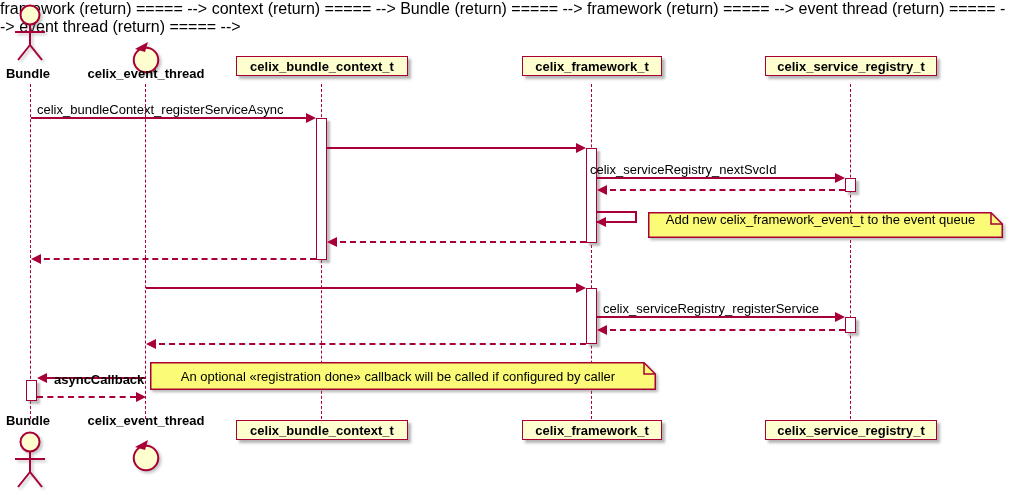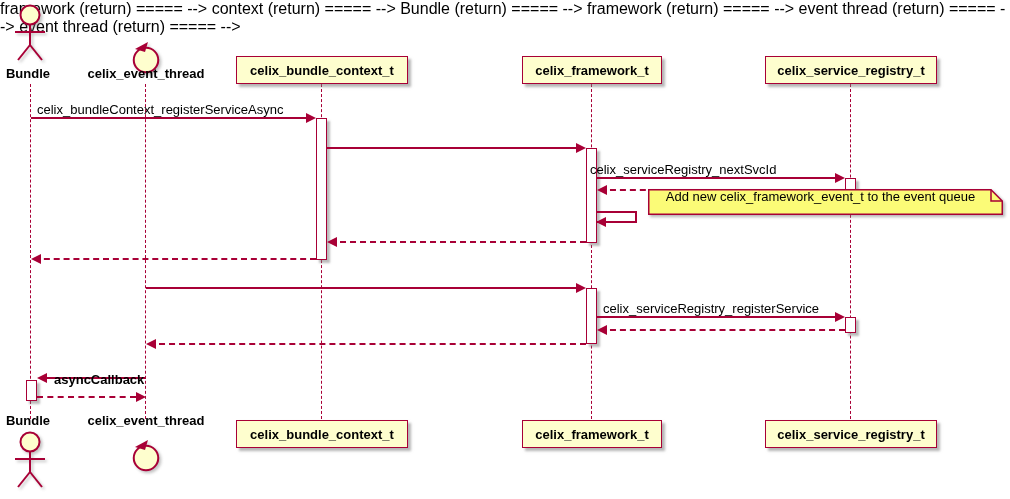--- a/index.html
+++ b/index.html
@@ -4,21 +4,21 @@
 <style>
   * { margin:0; padding:0; box-sizing:border-box; }
   html,body { background:#ffffff; }
   body { font-family:"Liberation Sans","DejaVu Sans",sans-serif; }
   #canvas { position:relative; width:1010px; height:499px; background:#ffffff; overflow:hidden; }
 
   
   .ll { position:absolute; width:0; top:84px; height:335px; border-left:1.5px dashed #A80036; z-index:1; }
 
   
-  .pbox { position:absolute; height:28px; background:#FEFECE; border:1.5px solid #A80036;
+  .pbox { position:absolute; height:20px; background:#FEFECE; border:1.5px solid #A80036;
           box-shadow:2.5px 2.5px 2.5px rgba(120,120,120,.55);
           display:flex; align-items:center; justify-content:center;
           font-size:13px; font-weight:bold; color:#000; z-index:3; white-space:nowrap; }
 
   
   .plabel { position:absolute; font-size:13px; font-weight:bold; color:#000;
             text-align:center; white-space:nowrap; z-index:3; }
 
   
   .act { position:absolute; width:11px; background:#ffffff; border:1.5px solid #A80036;
@@ -111,21 +111,21 @@
 
    framework (return) ===== --&gt;
   <div class="ld" style="left:600px;top:189px;width:245px;"></div>
   <div class="al" style="left:597px;top:185px;"></div>
 
   
   <div class="self" style="left:597px;top:211px;width:40px;height:12px;"></div>
   <div class="al" style="left:596px;top:217px;"></div>
 
   
-  <div class="note" style="left:648px;top:189px;width:355px;height:14px;">
+  <div class="note" style="left:648px;top:212px;width:355px;height:14px;">
     <svg width="355" height="26" viewBox="0 0 355 26">
       <path d="M0.75,0.75 L343,0.75 L354.25,12 L354.25,25.25 L0.75,25.25 Z" fill="#FBFB77" stroke="#A80036" stroke-width="1.5"></path>
       <path d="M343,0.75 L343,12 L354.25,12" fill="none" stroke="#A80036" stroke-width="1.5"></path>
     </svg>
     <div class="ntext">Add new celix_framework_event_t to the event queue</div>
   </div>
 
    context (return) ===== --&gt;
   <div class="ld" style="left:330px;top:241px;width:256px;"></div>
   <div class="al" style="left:327px;top:237px;"></div>
@@ -150,20 +150,27 @@
    event thread (return) ===== --&gt;
   <div class="ld" style="left:149px;top:343px;width:437px;"></div>
   <div class="al" style="left:146px;top:339px;"></div>
 
   
   <div class="ml" style="left:54px;top:372px;font-weight:bold;">asyncCallback</div>
   <div class="ls" style="left:47px;top:377px;width:99px;"></div>
   <div class="al" style="left:37px;top:373px;"></div>
 
   
+  <div class="note" style="left:150px;top:362px;width:506px;height:28px;">
+    <svg width="506" height="28" viewBox="0 0 506 28">
+      <path d="M0.75,0.75 L494,0.75 L505.25,12 L505.25,27.25 L0.75,27.25 Z" fill="#FBFB77" stroke="#A80036" stroke-width="1.5"></path>
+      <path d="M494,0.75 L494,12 L505.25,12" fill="none" stroke="#A80036" stroke-width="1.5"></path>
+    </svg>
+    <div class="ntext">An optional «registration done» callback will be called if configured by caller</div>
+  </div>
 
    event thread (return) ===== --&gt;
   <div class="ld" style="left:37px;top:396px;width:99px;"></div>
   <div class="ar" style="left:136px;top:392px;"></div>
 
   
   <div class="plabel" style="left:-12px;top:413px;width:80px;">Bundle</div>
   <svg class="icon-svg" style="left:8px;top:431px;" width="44" height="60" viewBox="0 0 44 60">
     <circle cx="22" cy="11" r="9.5" fill="#FEFECE" stroke="#A80036" stroke-width="2"></circle>
     <line x1="22" y1="20.5" x2="22" y2="41" stroke="#A80036" stroke-width="2"></line>

